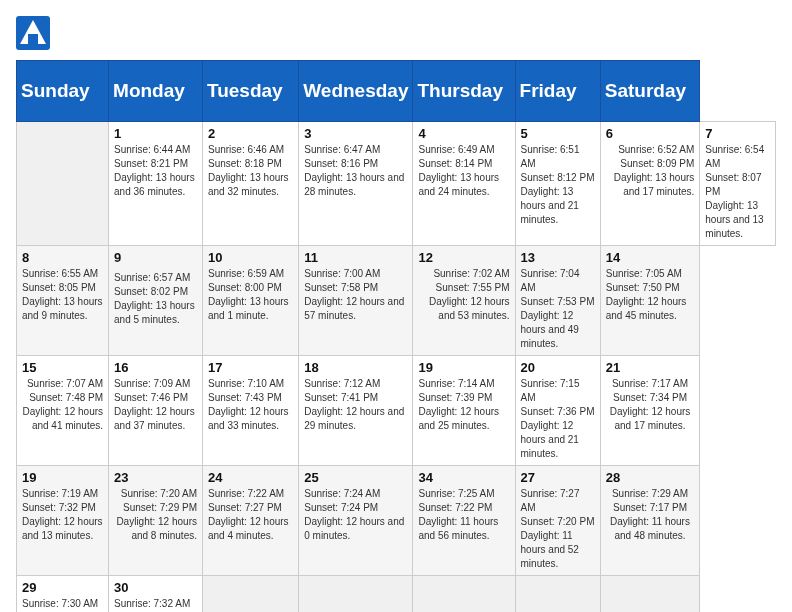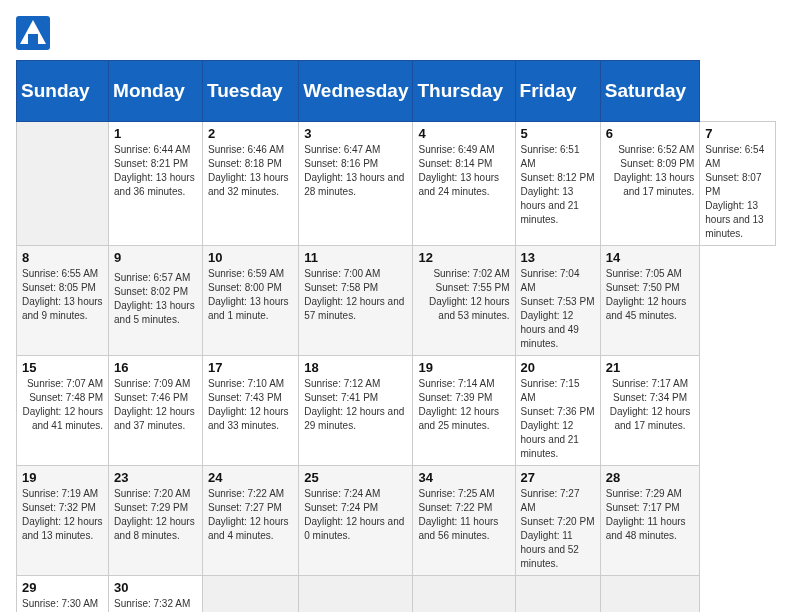--- a/index.html
+++ b/index.html
@@ -254,21 +254,21 @@
       </tr>
       <tr>
         <td>
           <span class="day-num">19</span>
           <div class="cell-content" style="white-space: pre-line;">Sunrise: 7:19 AM
 Sunset: 7:32 PM
 Daylight: 12 hours and 13 minutes.</div>
         </td>
         <td>
           <span class="day-num">23</span>
-          <div class="cell-content" style="white-space: pre-line;">Sunrise: 7:20 AM
+          <div class="cell-content" style="white-space: pre-line; text-align: right;">Sunrise: 7:20 AM
 Sunset: 7:29 PM
 Daylight: 12 hours and 8 minutes.</div>
         </td>
         <td>
           <span class="day-num">24</span>
           <div class="cell-content" style="white-space: pre-line;">Sunrise: 7:22 AM
 Sunset: 7:27 PM
 Daylight: 12 hours and 4 minutes.</div>
         </td>
         <td>
@@ -284,21 +284,21 @@
 Daylight: 11 hours and 56 minutes.</div>
         </td>
         <td>
           <span class="day-num">27</span>
           <div class="cell-content" style="white-space: pre-line;">Sunrise: 7:27 AM
 Sunset: 7:20 PM
 Daylight: 11 hours and 52 minutes.</div>
         </td>
         <td>
           <span class="day-num">28</span>
-          <div class="cell-content" style="white-space: pre-line;">Sunrise: 7:29 AM
+          <div class="cell-content" style="white-space: pre-line; text-align: center;">Sunrise: 7:29 AM
 Sunset: 7:17 PM
 Daylight: 11 hours and 48 minutes.</div>
         </td>
       </tr>
       <tr>
         <td>
           <span class="day-num">29</span>
           <div class="cell-content" style="white-space: pre-line;">Sunrise: 7:30 AM
 Sunset: 7:15 PM
 Daylight: 11 hours and 44 minutes.</div>

